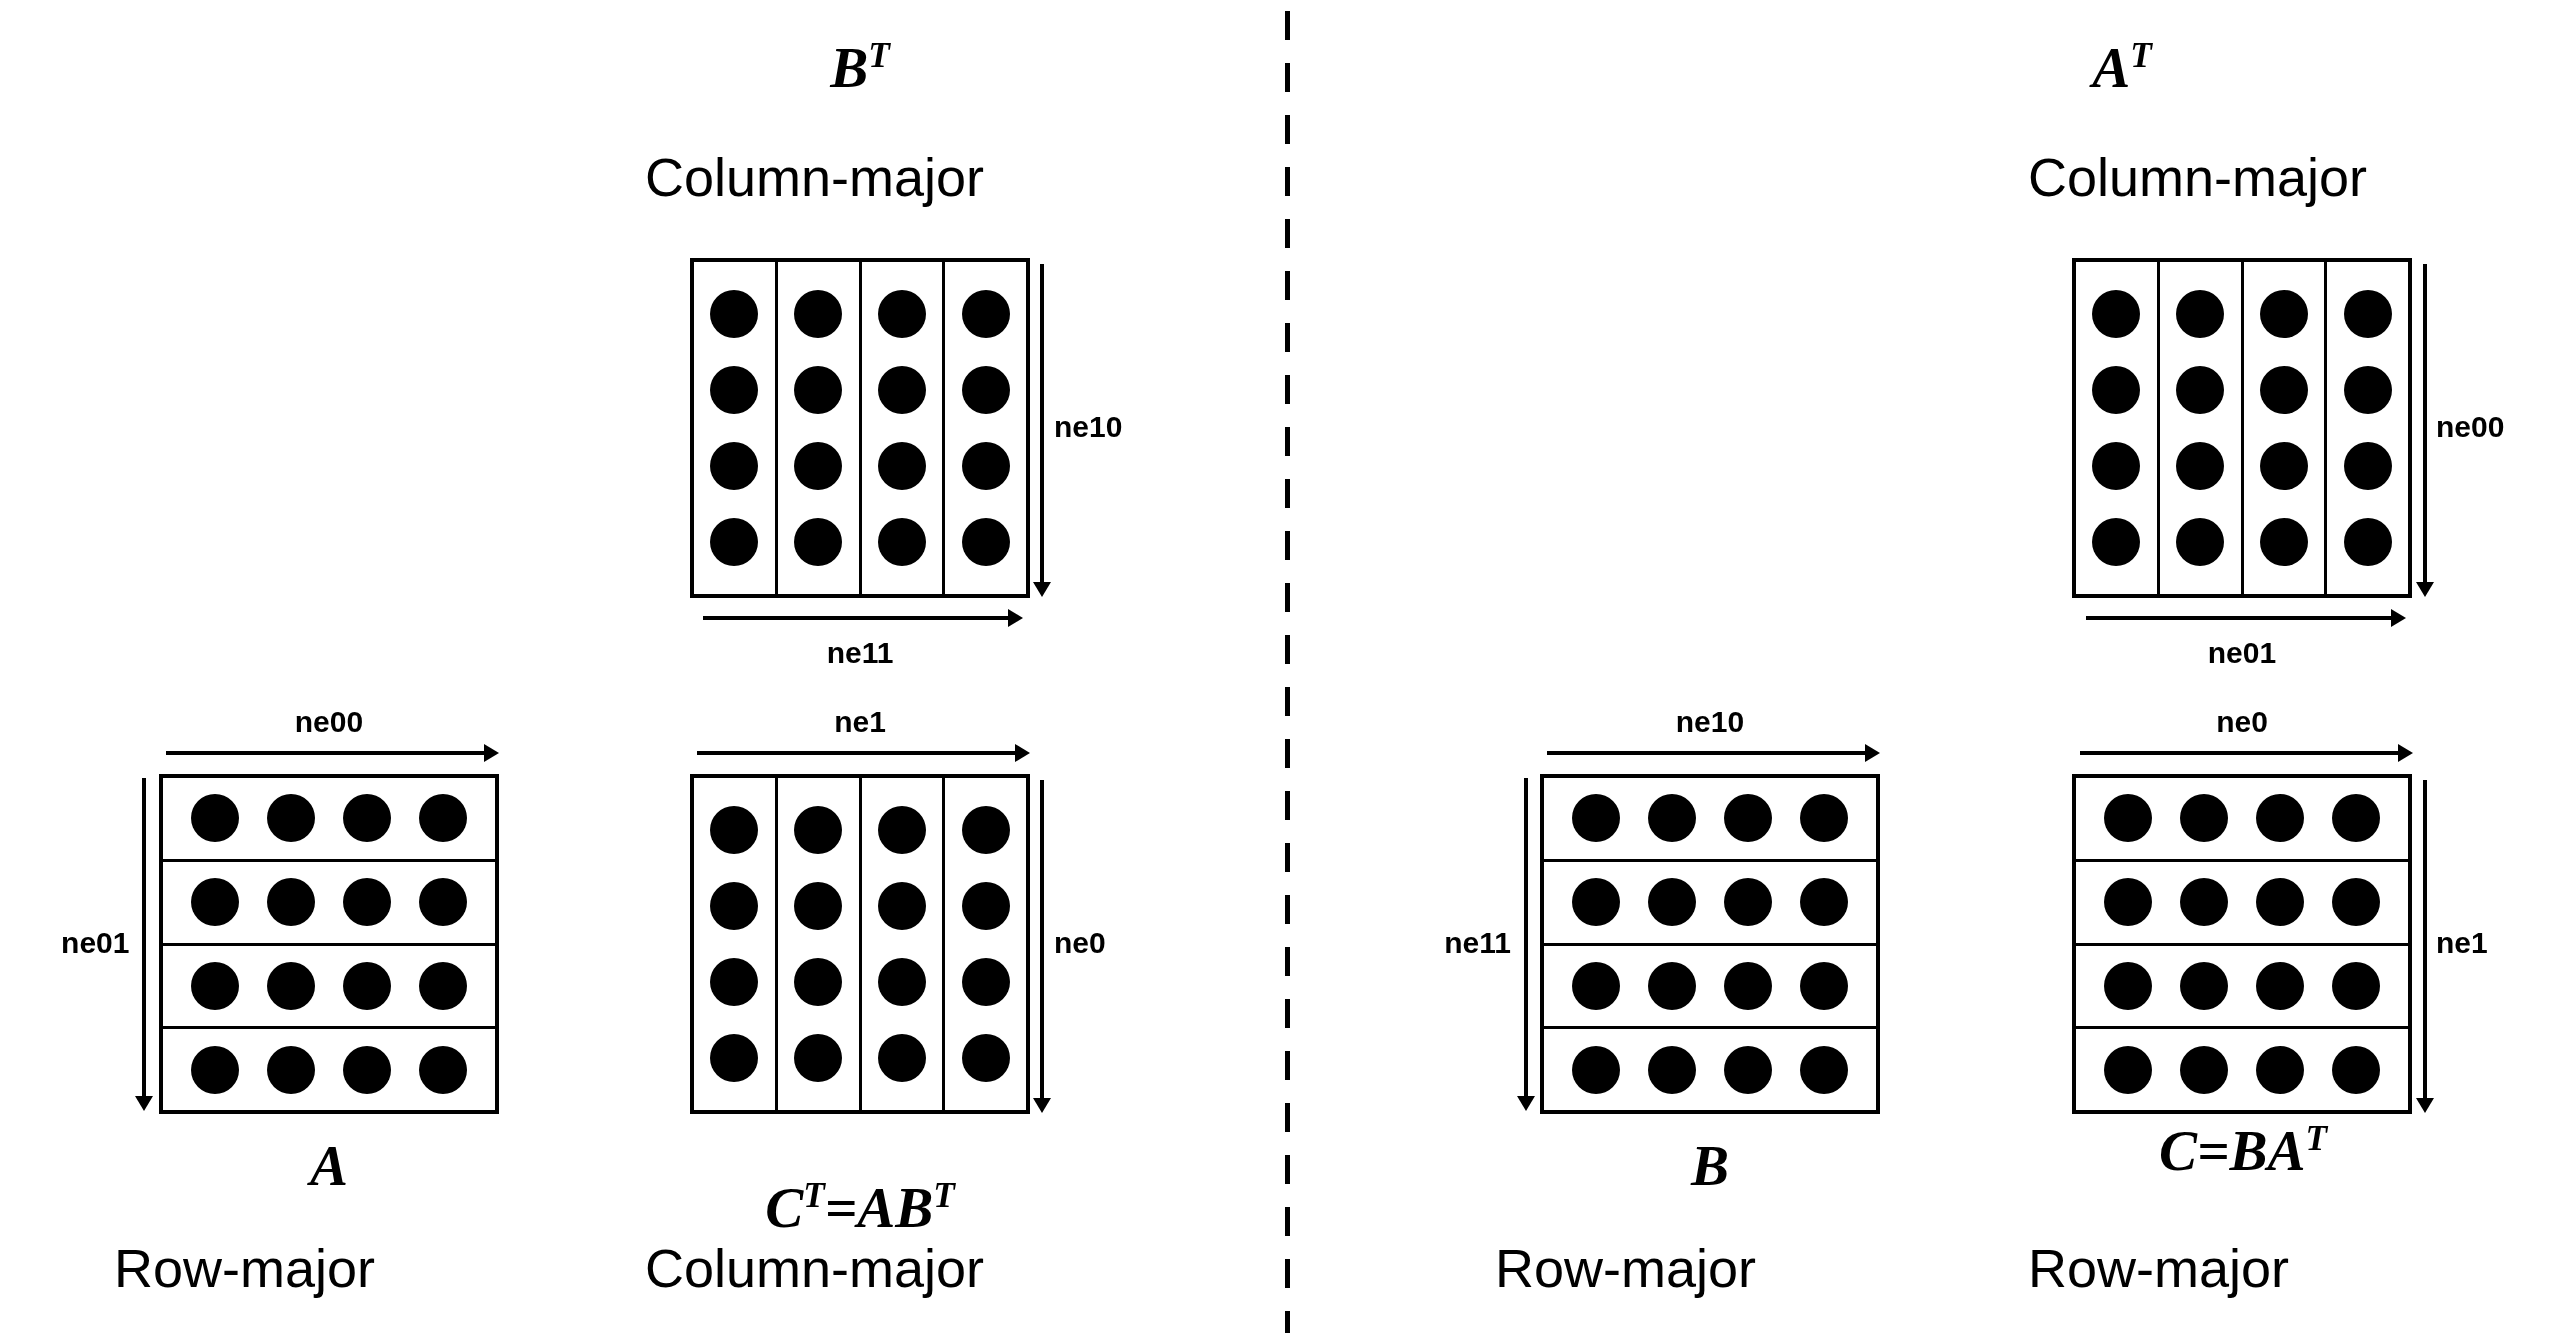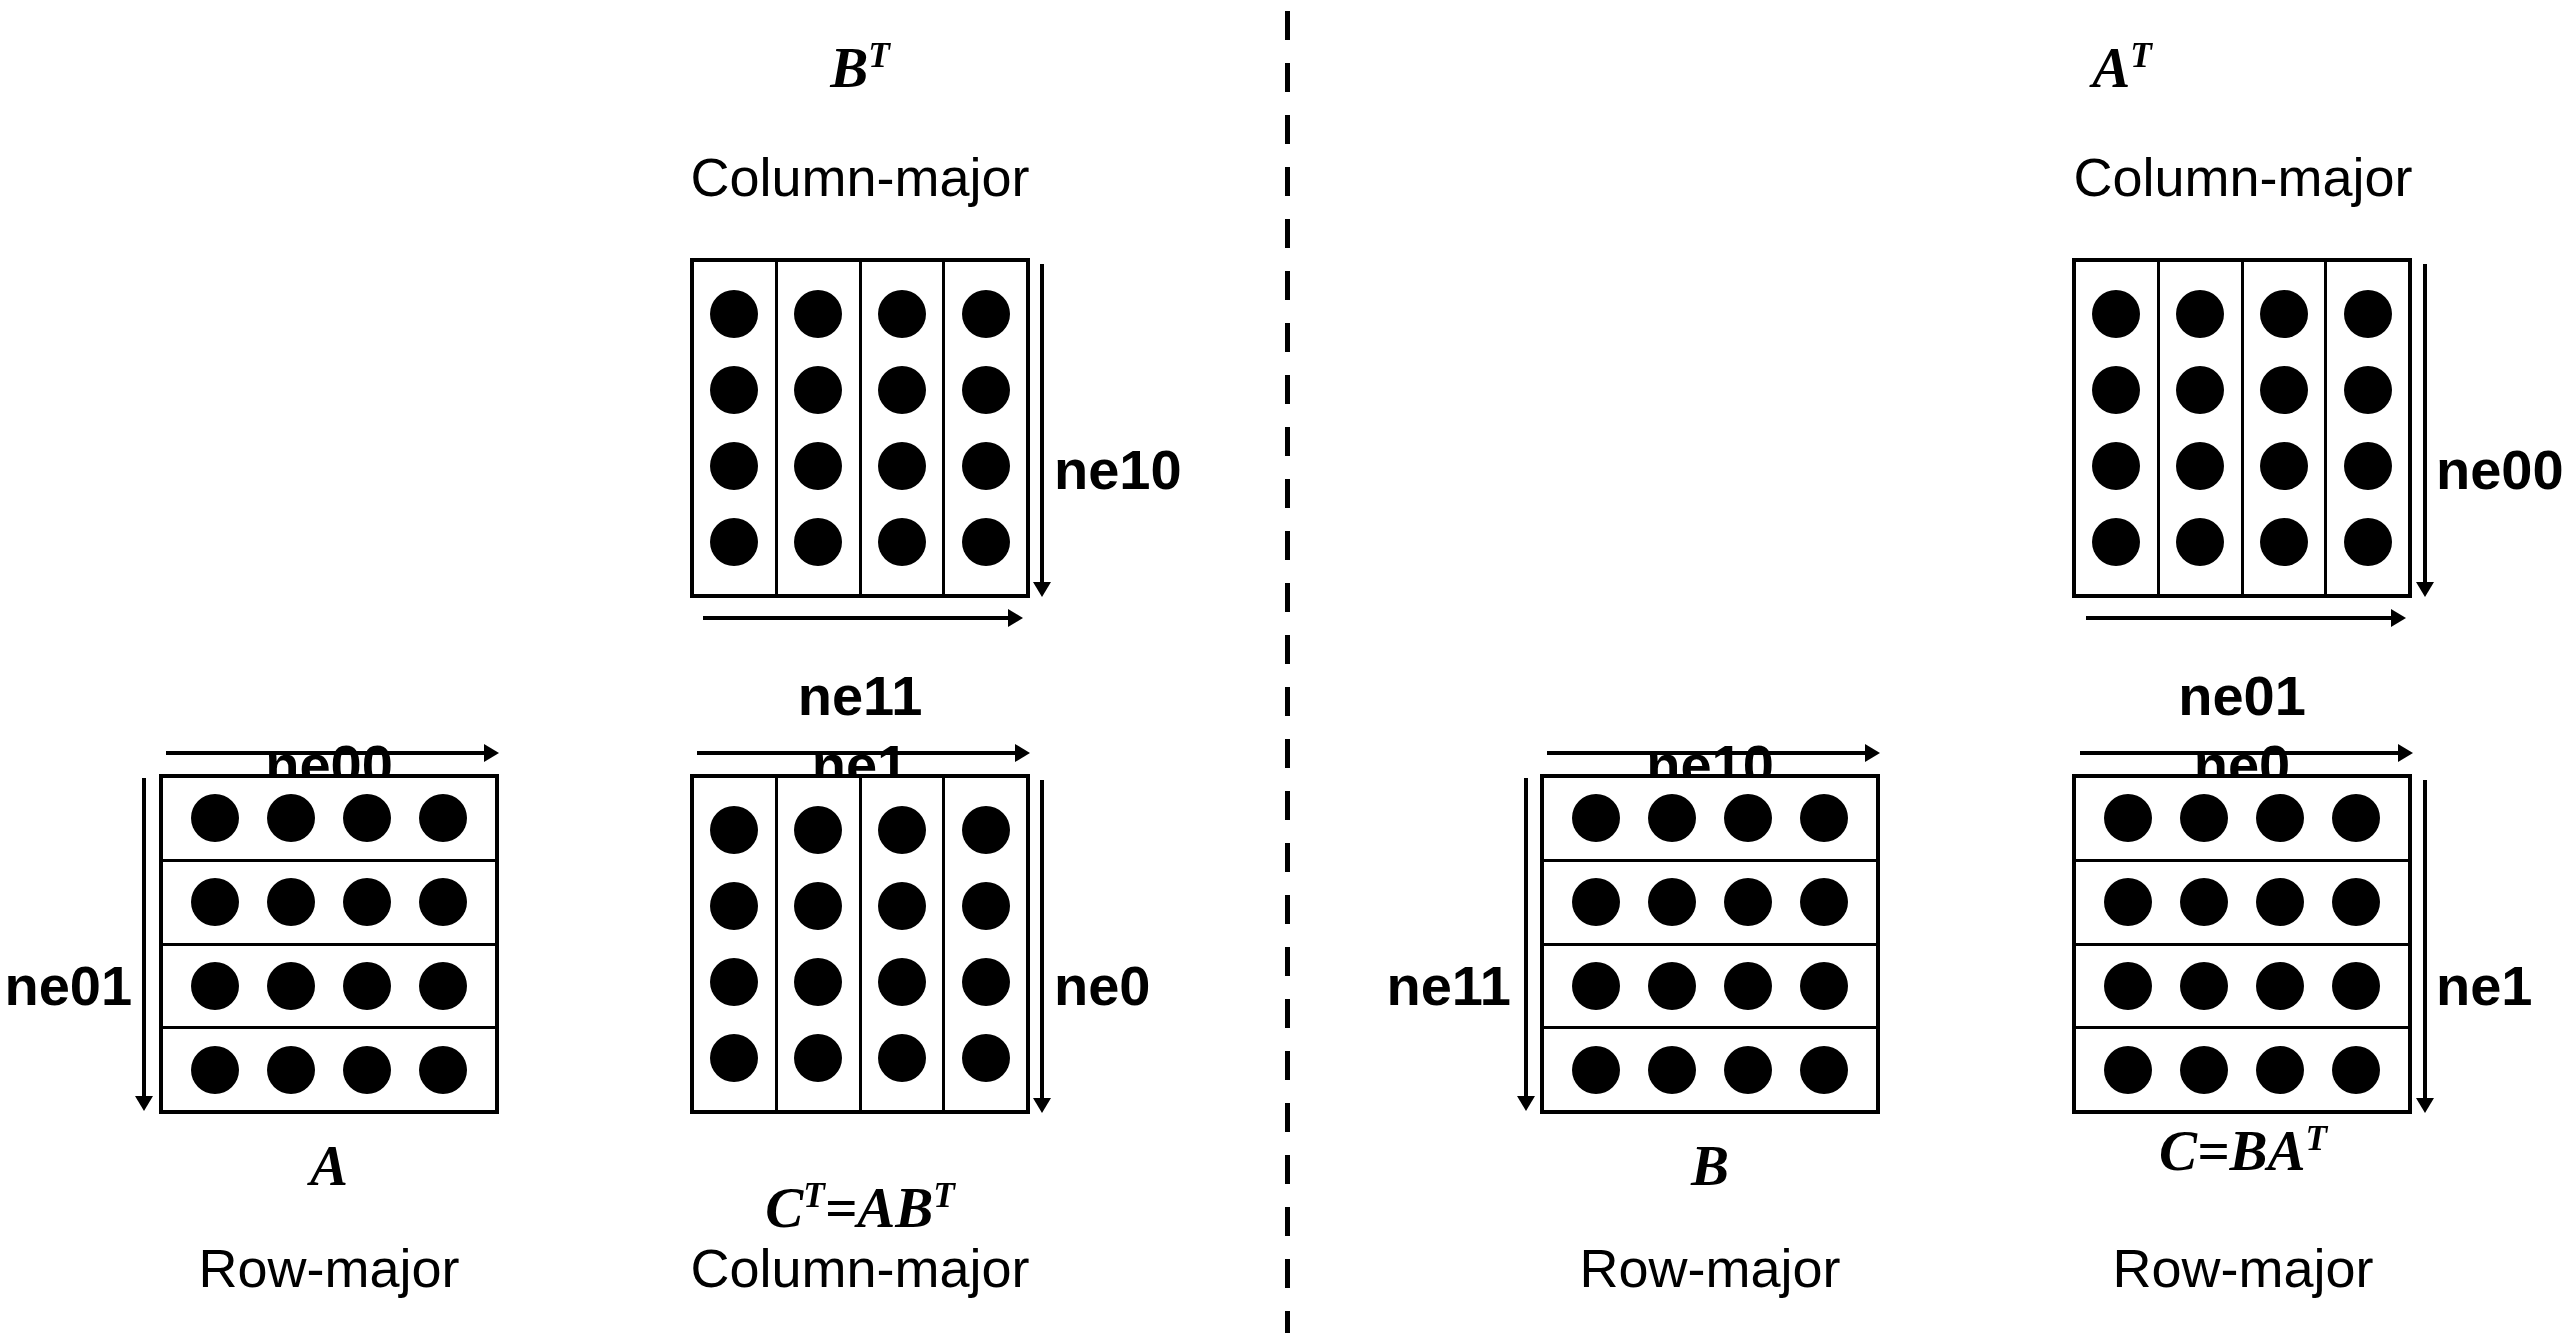--- a/index.html
+++ b/index.html
@@ -23,30 +23,28 @@
     line-height: 63px;
     text-align: center;
     white-space: nowrap;
   }
   .math-title sup { font-size: 0.62em; line-height: 0; }
   .layout-label {
     font-family: "Liberation Sans", sans-serif;
     font-size: 54px;
     line-height: 65px;
     font-weight: 400;
-    text-align: center;
     white-space: nowrap;
   }
   .dim-label {
     font-family: "Liberation Sans", sans-serif;
     font-weight: 700;
-    font-size: 56px;
+    font-size: 30px;
     line-height: 48px;
     white-space: nowrap;
-    margin-top: 43px;
   }
   .dim-label.center { text-align: center; }
   .dim-label.right  { text-align: right; }
 
   
   .matrix-box {
     width: 340px;
     height: 340px;
     box-sizing: border-box;
     border: 4.5px solid #000;

